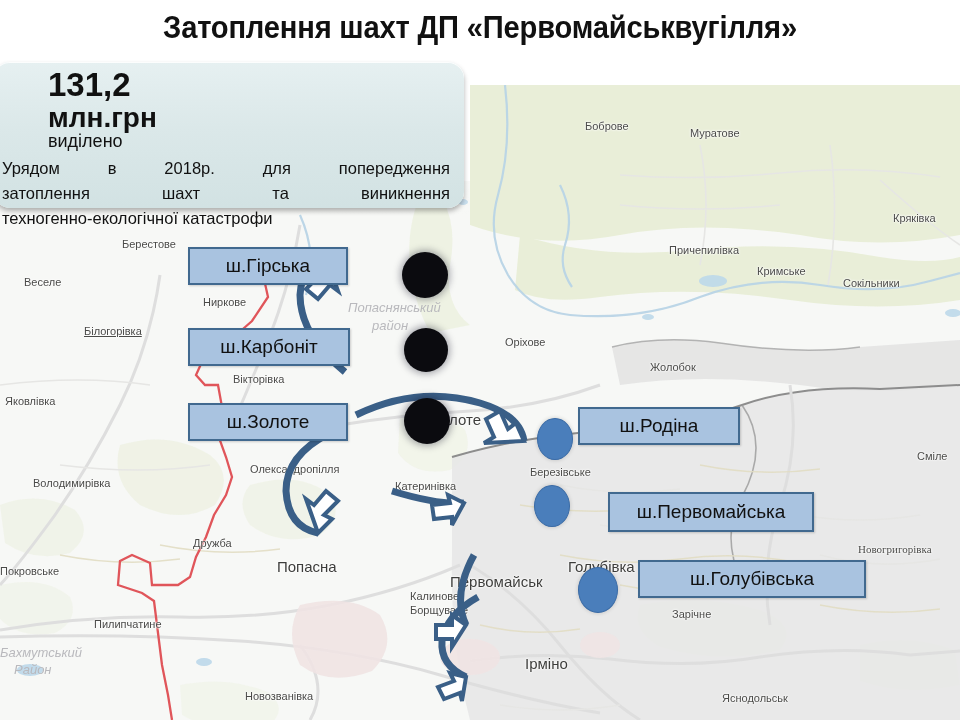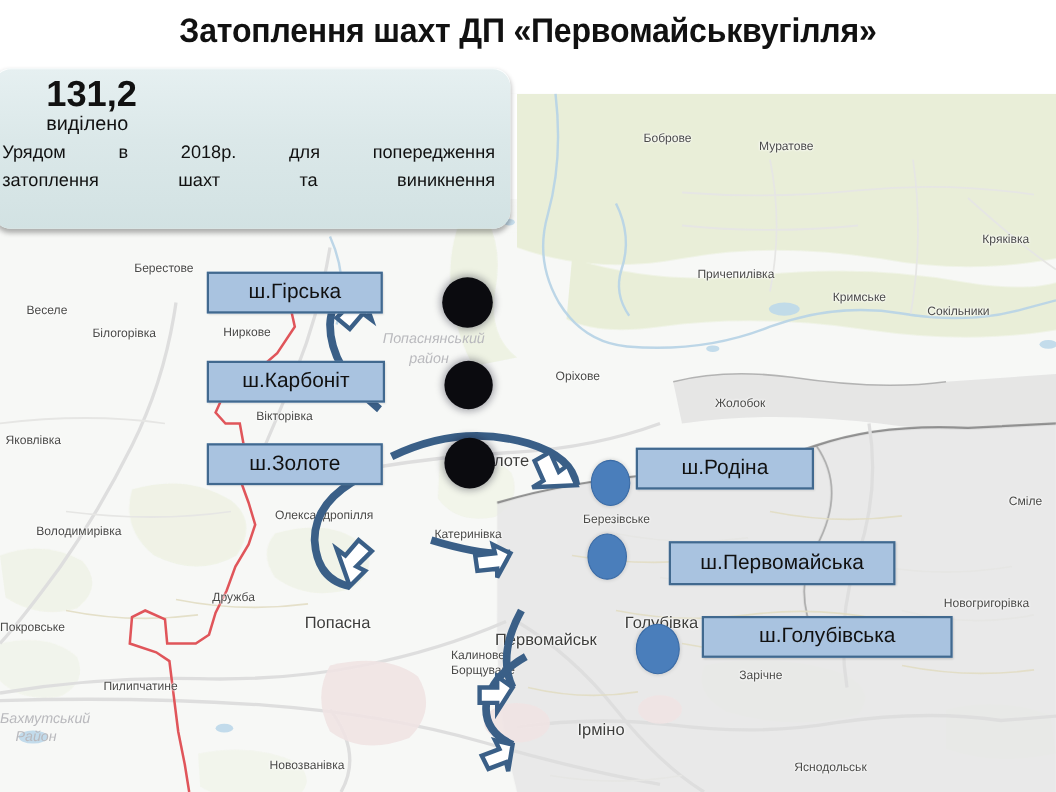--- a/index.html
+++ b/index.html
@@ -176,42 +176,42 @@
                L168,610 L172,635" fill="none" stroke="#e0555a" stroke-width="2.3"></path>
 
       <rect x="0" y="0" width="470" height="130" fill="url(#fadeTop)" opacity="0.95"></rect>
       <rect x="0" y="0" width="470" height="96" fill="#ffffff"></rect>
     </svg>
 
     <div id="places">
         <div class="map-label" style="left: 585px; top: 35px;">Боброве</div>
         <div class="map-label" style="left: 690px; top: 42px;">Муратове</div>
         <div class="map-label" style="left: 893px; top: 127px;">Кряківка</div>
-        <div class="map-label" style="left: 634px; top: 159px;">Причепилівка</div>
+        <div class="map-label" style="left: 669px; top: 159px;">Причепилівка</div>
         <div class="map-label" style="left: 757px; top: 180px;">Кримське</div>
         <div class="map-label" style="left: 843px; top: 192px;">Сокільники</div>
         <div class="map-label" style="left: 122px; top: 153px;">Берестове</div>
         <div class="map-label" style="left: 24px; top: 191px;">Веселе</div>
         <div class="map-label" style="left: 203px; top: 211px;">Ниркове</div>
-        <div class="map-label" style="left: 84px; top: 212px;">Білогорівка</div>
+        <div class="map-label" style="left: 84px; top: 240px; text-decoration: underline;">Білогорівка</div>
         <div class="map-label region" style="left: 348px; top: 215px;">Попаснянський</div>
         <div class="map-label region" style="left: 372px; top: 233px;">район</div>
         <div class="map-label" style="left: 505px; top: 251px;">Оріхове</div>
         <div class="map-label" style="left: 5px; top: 267px; margin-top: 43px;">Яковлівка</div>
         <div class="map-label" style="left: 650px; top: 276px;">Жолобок</div>
         <div class="map-label" style="left: 233px; top: 288px;">Вікторівка</div>
         <div class="map-label big" style="left: 432px; top: 326px;">Золоте</div>
         <div class="map-label" style="left: 917px; top: 365px;">Сміле</div>
         <div class="map-label" style="left: 250px; top: 378px;">Олександропілля</div>
         <div class="map-label" style="left: 530px; top: 381px;">Березівське</div>
         <div class="map-label" style="left: 395px; top: 395px;">Катеринівка</div>
         <div class="map-label" style="left: 33px; top: 392px;">Володимирівка</div>
         <div class="map-label" style="left: 193px; top: 452px;">Дружба</div>
         <div class="map-label big" style="left: 277px; top: 473px;">Попасна</div>
-        <div class="map-label" style="left: 858px; top: 458px;">Новогригорівка</div>
+        <div class="map-label" style="left: 858px; top: 458px; font-family: Liberation Serif, serif;">Новогригорівка</div>
         <div class="map-label big" style="left: 568px; top: 473px;">Голубівка</div>
         <div class="map-label" style="left: 0px; top: 480px;">Покровське</div>
         <div class="map-label big" style="left: 450px; top: 488px;">Первомайськ</div>
         <div class="map-label" style="left: 410px; top: 505px;">Калинове-</div>
         <div class="map-label" style="left: 410px; top: 519px;">Борщуване</div>
         <div class="map-label" style="left: 672px; top: 523px;">Зарічне</div>
         <div class="map-label" style="left: 94px; top: 533px;">Пилипчатине</div>
         <div class="map-label region" style="left: 0px; top: 560px;">Бахмутський</div>
         <div class="map-label big" style="left: 525px; top: 570px;">Ірміно</div>
         <div class="map-label region" style="left: 14px; top: 577px;">Район</div>
@@ -273,21 +273,23 @@
         <div class="mine-box" style="left: 638px; top: 475px; width: 228px; height: 38px;">
           <span>ш.Голубівська</span>
         </div>
       </div>
 
   </div>
 
   <div class="callout">
     <div class="callout-line1">
       <span class="co-amount">131,2</span>
+      <span class="co-unit">млн.грн</span>
       <span class="co-alloc">виділено</span>
     </div>
     <div class="callout-body">
       <div>Урядом в 2018р. для попередження</div>
       <div>затоплення шахт та виникнення</div>
+      <div class="last">техногенно-екологічної катастрофи</div>
     </div>
   </div>
 
 </div>
 
 </body></html>

